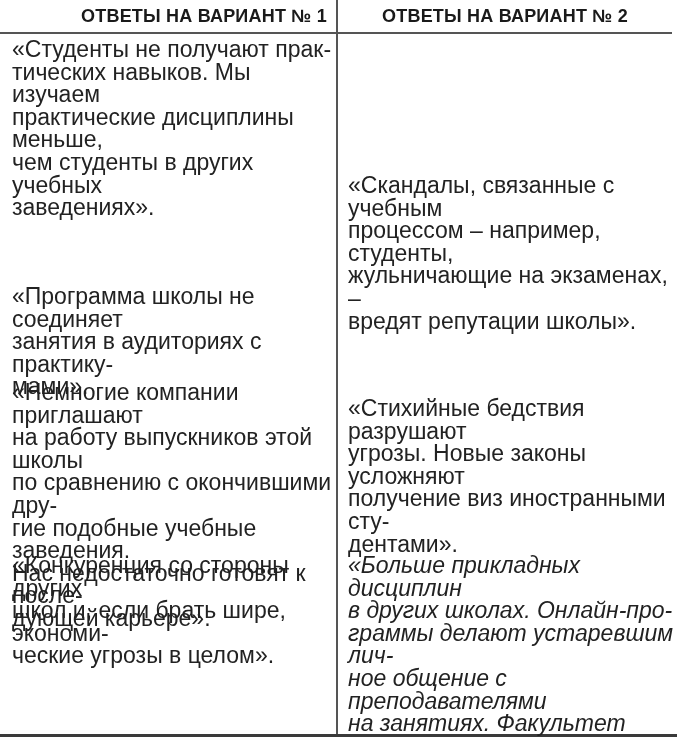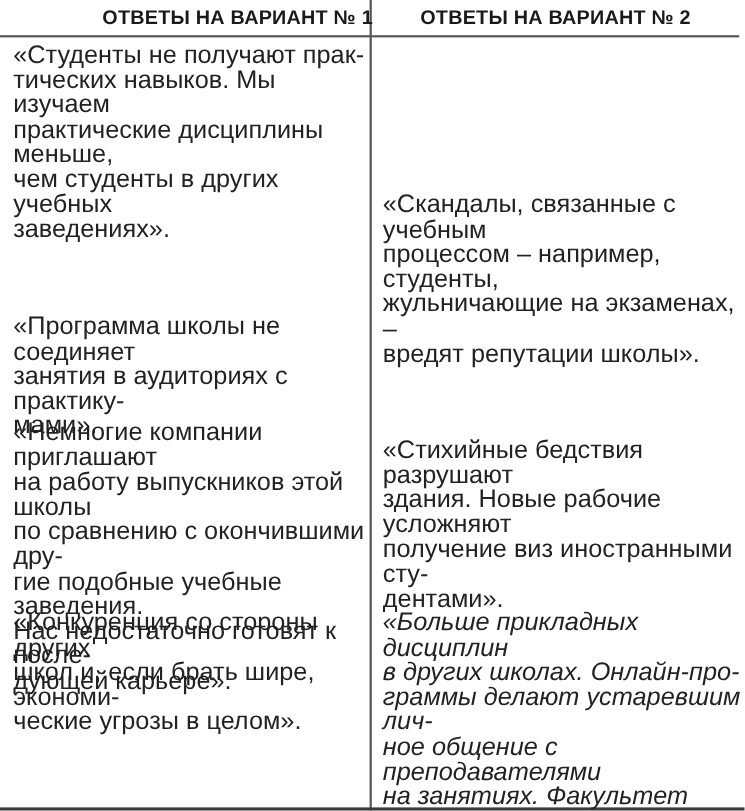--- a/index.html
+++ b/index.html
@@ -51,21 +51,21 @@
       top: 0;
       height: 32px;
       display: flex;
       align-items: center;
       justify-content: center;
       font-weight: bold;
       font-size: 18px;
       letter-spacing: 0.2px;
       color: #1a1a1a;
     }
-    .header.col1 { left: 16px; width: 400px; }
+    .header.col1 { left: 4px; width: 400px; }
     .header.col2 { left: 338px; width: 334px; }
 
     .cell {
       position: absolute;
       font-size: 23px;
       line-height: 22.6px;
       color: #222222;
       white-space: pre-line;
     }
     .col1 .cell, .cell.c1 { left: 12px; width: 322px; }
@@ -97,21 +97,21 @@
 занятия в аудиториях с практику-
 мами».</div>
 
   <div class="cell c1" style="top:381px;">«Немногие компании приглашают
 на работу выпускников этой школы
 по сравнению с окончившими дру-
 гие подобные учебные заведения.
 Нас недостаточно готовят к после-
 дующей карьере».</div>
   <div class="cell c2" style="top:397px;">«Стихийные бедствия разрушают
-здания. Новые рабочие усложняют
+угрозы. Новые законы усложняют
 получение виз иностранными сту-
 дентами».</div>
 
   <div class="cell c1" style="top:554px;">«Конкуренция со стороны других
 школ и, если брать шире, экономи-
 ческие угрозы в целом».</div>
   <div class="cell c2" style="top:554px;font-style:italic;">«Больше прикладных дисциплин
 в других школах. Онлайн-про-
 граммы делают устаревшим лич-
 ное общение с преподавателями

